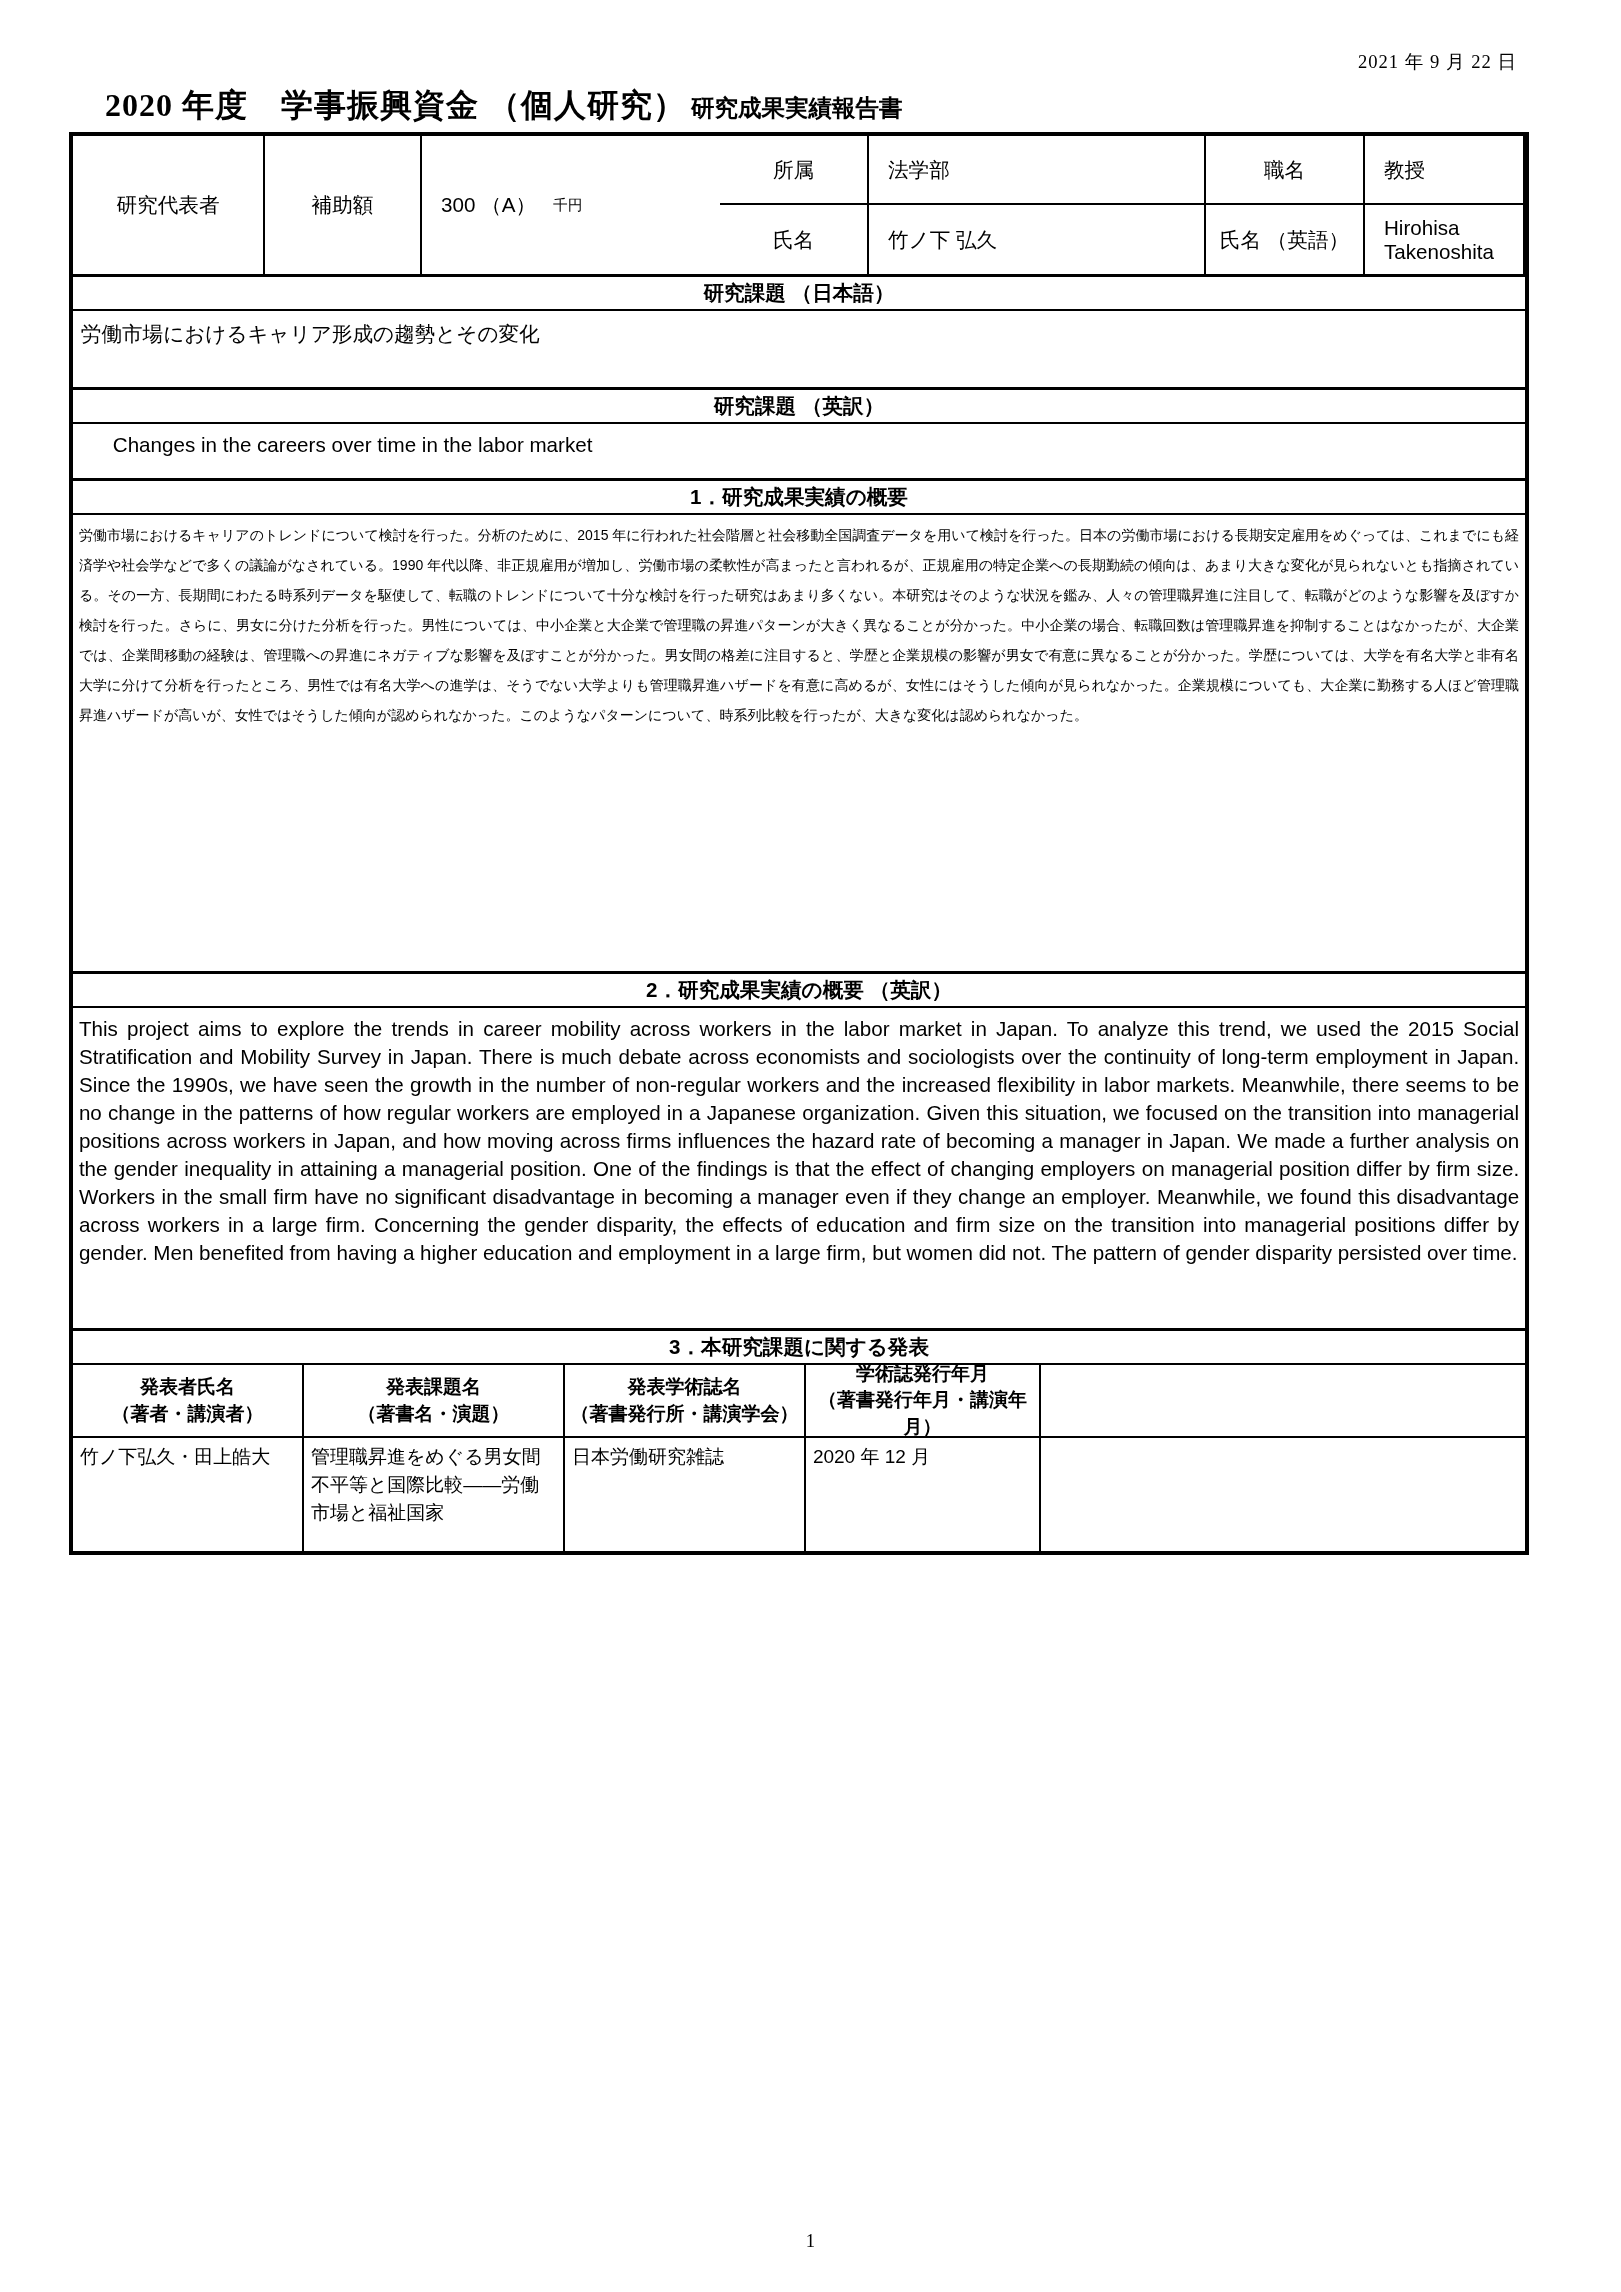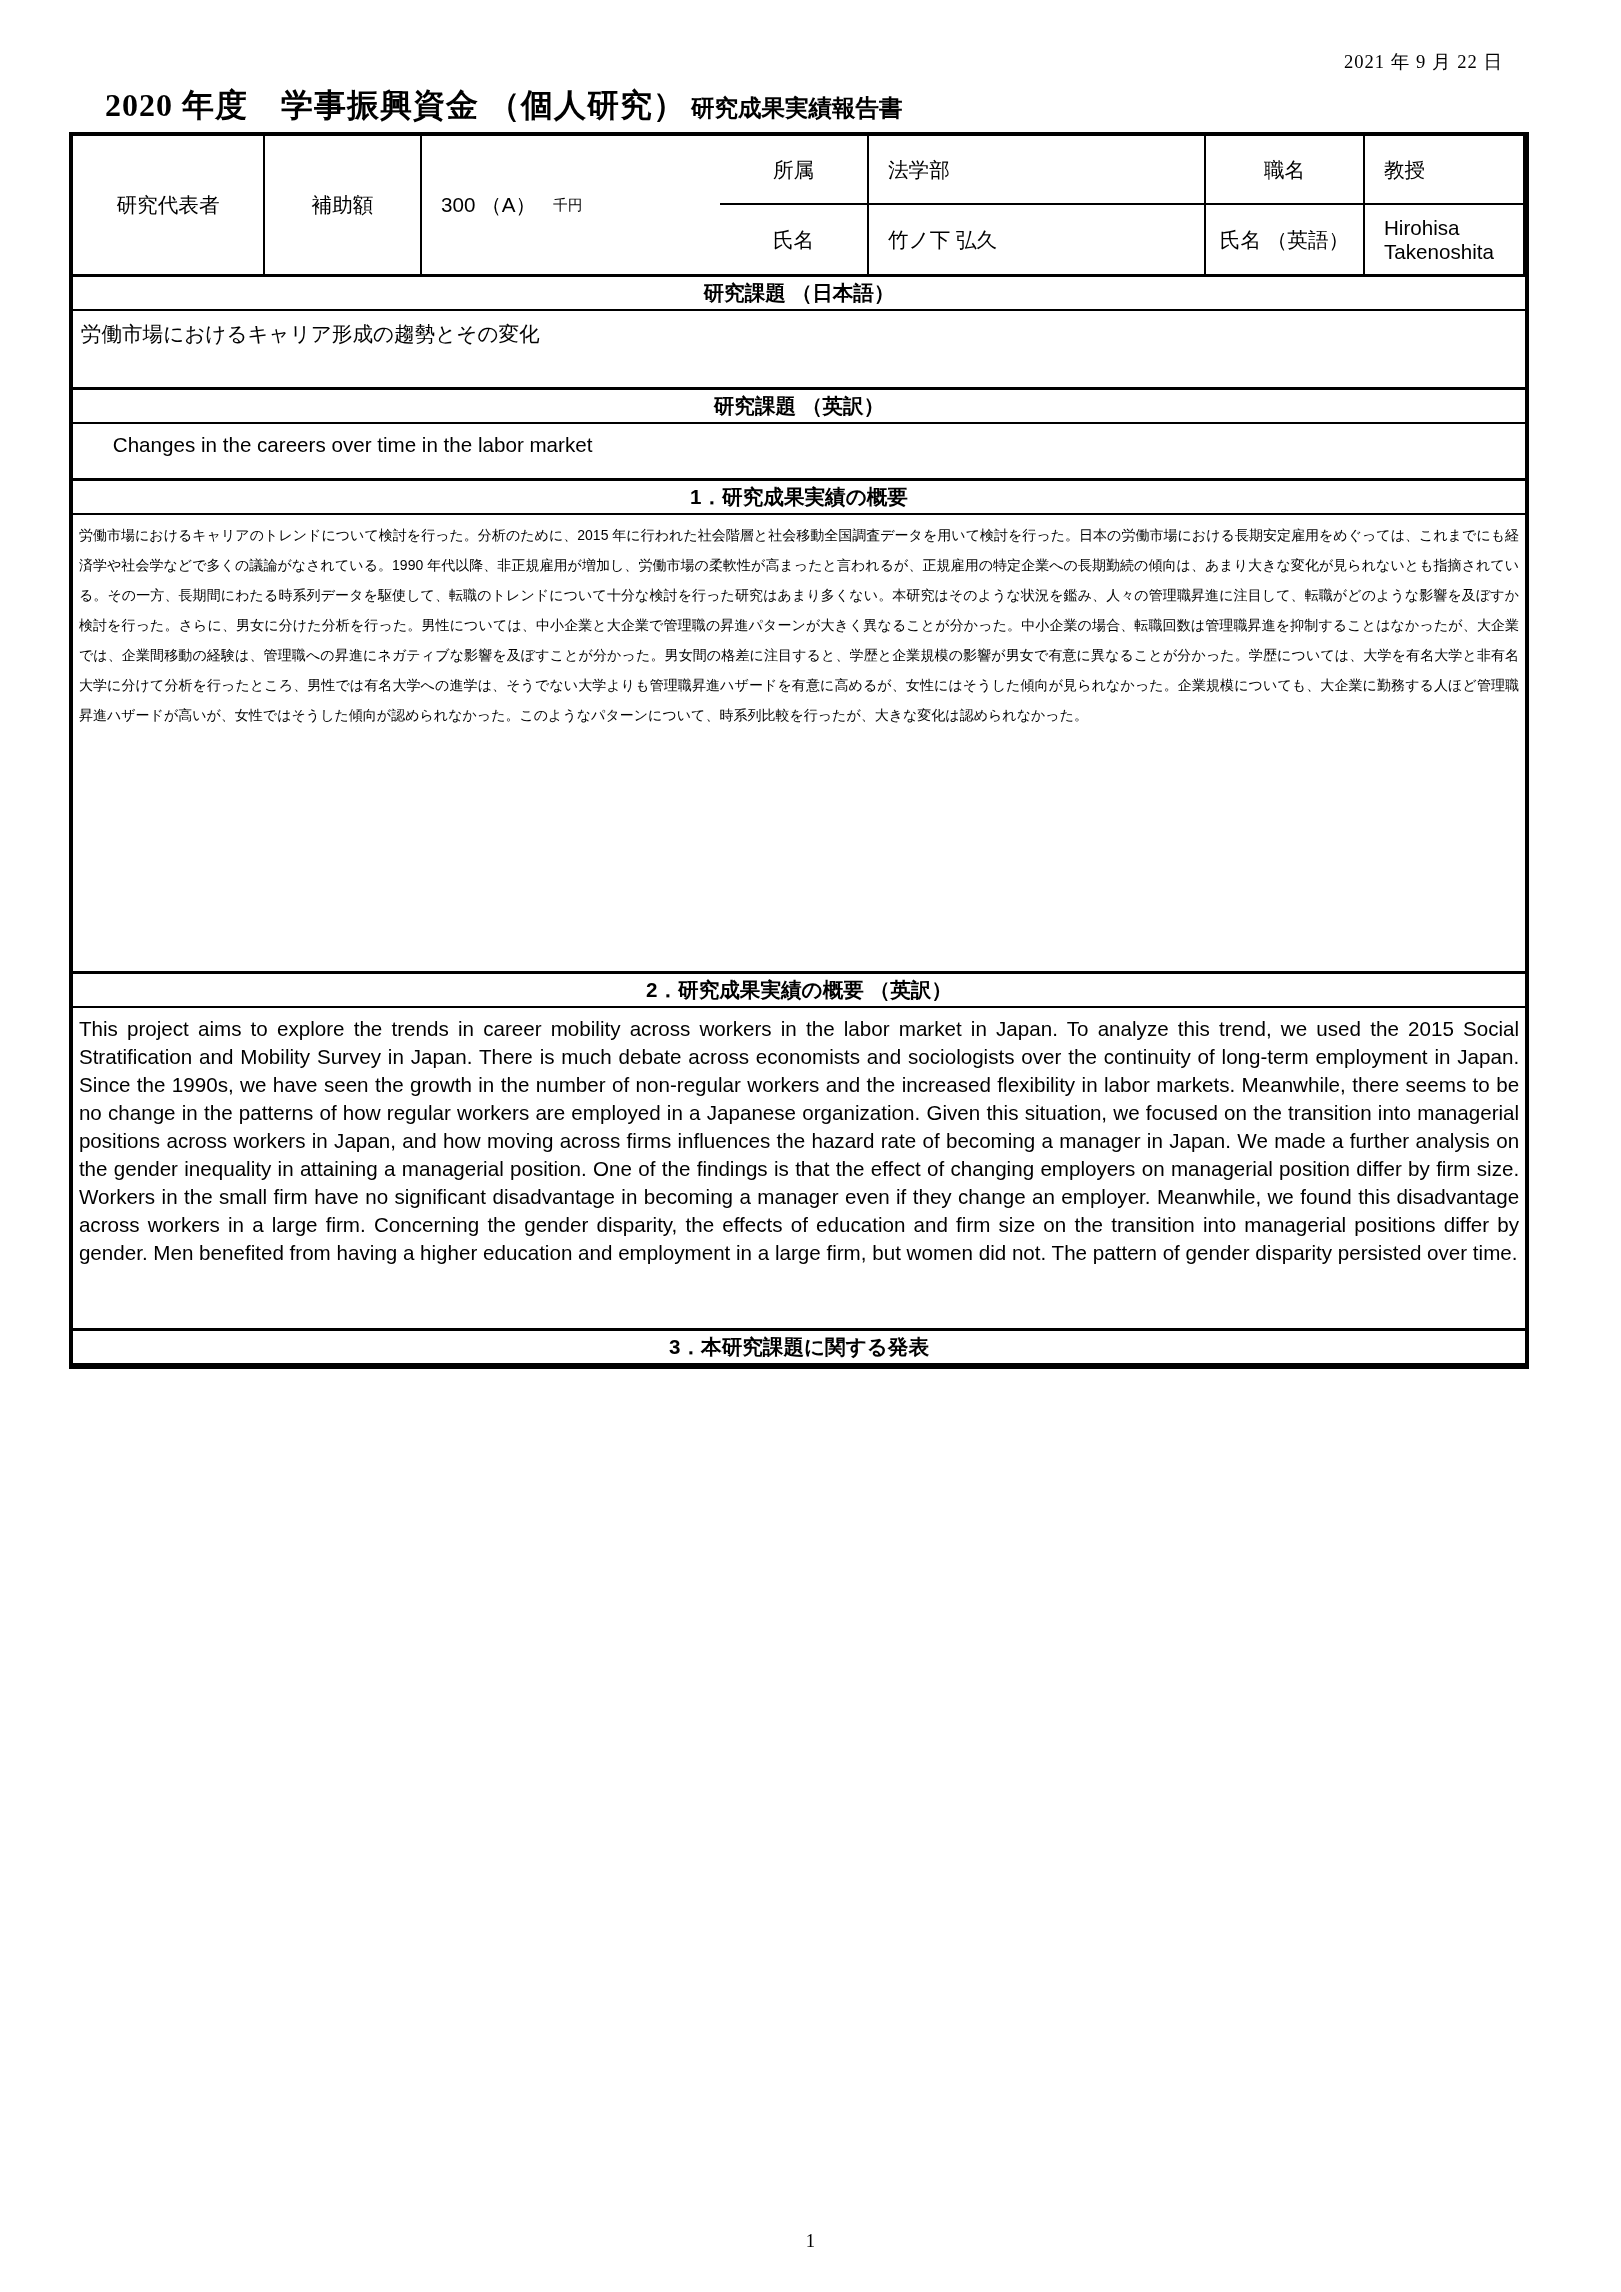--- a/index.html
+++ b/index.html
@@ -5,21 +5,21 @@
   * { box-sizing: border-box; margin: 0; padding: 0; }
   html, body { background: #ffffff; }
   body {
     width: 1621px; height: 2293px;
     font-family: "Liberation Sans", sans-serif;
     color: #000;
   }
   .page { position: relative; width: 1621px; height: 2293px; background: #fff; overflow: hidden; }
 
   .doc-date {
-    position: absolute; top: 49px; right: 118px;
+    position: absolute; top: 49px; right: 104px;
     font-family: "Liberation Serif", serif; font-size: 18.6px; letter-spacing: 1px;
   }
   .doc-title {
     position: absolute; top: 84px; left: 105px;
     display: flex; align-items: baseline; gap: 5px; white-space: nowrap;
   }
   .title-main { font-family: "Liberation Serif", serif; font-size: 32px; font-weight: 600; letter-spacing: 1px; }
   .title-sub  { font-size: 23.5px; font-weight: bold; }
 
   .doc-table {
@@ -116,20 +116,37 @@
       <div class="para-ja">労働市場におけるキャリアのトレンドについて検討を行った。分析のために、2015 年に行われた社会階層と社会移動全国調査データを用いて検討を行った。日本の労働市場における長期安定雇用をめぐっては、これまでにも経済学や社会学などで多くの議論がなされている。1990 年代以降、非正規雇用が増加し、労働市場の柔軟性が高まったと言われるが、正規雇用の特定企業への長期勤続の傾向は、あまり大きな変化が見られないとも指摘されている。その一方、長期間にわたる時系列データを駆使して、転職のトレンドについて十分な検討を行った研究はあまり多くない。本研究はそのような状況を鑑み、人々の管理職昇進に注目して、転職がどのような影響を及ぼすか検討を行った。さらに、男女に分けた分析を行った。男性については、中小企業と大企業で管理職の昇進パターンが大きく異なることが分かった。中小企業の場合、転職回数は管理職昇進を抑制することはなかったが、大企業では、企業間移動の経験は、管理職への昇進にネガティブな影響を及ぼすことが分かった。男女間の格差に注目すると、学歴と企業規模の影響が男女で有意に異なることが分かった。学歴については、大学を有名大学と非有名大学に分けて分析を行ったところ、男性では有名大学への進学は、そうでない大学よりも管理職昇進ハザードを有意に高めるが、女性にはそうした傾向が見られなかった。企業規模についても、大企業に勤務する人ほど管理職昇進ハザードが高いが、女性ではそうした傾向が認められなかった。このようなパターンについて、時系列比較を行ったが、大きな変化は認められなかった。</div>
     </div>
 
     <div class="sec">
       <div class="section-header">2．研究成果実績の概要 （英訳）</div>
       <div class="para-en">This project aims to explore the trends in career mobility across workers in the labor market in Japan. To analyze this trend, we used the 2015 Social Stratification and Mobility Survey in Japan. There is much debate across economists and sociologists over the continuity of long-term employment in Japan. Since the 1990s, we have seen the growth in the number of non-regular workers and the increased flexibility in labor markets. Meanwhile, there seems to be no change in the patterns of how regular workers are employed in a Japanese organization. Given this situation, we focused on the transition into managerial positions across workers in Japan, and how moving across firms influences the hazard rate of becoming a manager in Japan. We made a further analysis on the gender inequality in attaining a managerial position. One of the findings is that the effect of changing employers on managerial position differ by firm size. Workers in the small firm have no significant disadvantage in becoming a manager even if they change an employer. Meanwhile, we found this disadvantage across workers in a large firm. Concerning the gender disparity, the effects of education and firm size on the transition into managerial positions differ by gender. Men benefited from having a higher education and employment in a large firm, but women did not. The pattern of gender disparity persisted over time.</div>
     </div>
 
     <div class="sec">
       <div class="section-header">3．本研究課題に関する発表</div>
+      <div class="pub-grid">
+        <div class="pub-h">発表者氏名
+（著者・講演者）</div>
+        <div class="pub-h">発表課題名
+（著書名・演題）</div>
+        <div class="pub-h">発表学術誌名
+（著書発行所・講演学会）</div>
+        <div class="pub-h">学術誌発行年月
+（著書発行年月・講演年月）</div>
+        <div class="pub-h last"></div>
+
+        <div class="pub-c">竹ノ下弘久・田上皓大</div>
+        <div class="pub-c">管理職昇進をめぐる男女間不平等と国際比較——労働市場と福祉国家</div>
+        <div class="pub-c">日本労働研究雑誌</div>
+        <div class="pub-c">2020 年 12 月</div>
+        <div class="pub-c last"></div>
+      </div>
     </div>
 
   </div>
 
   <div class="page-number">1</div>
 
 </div>
 
 
 </body></html>

